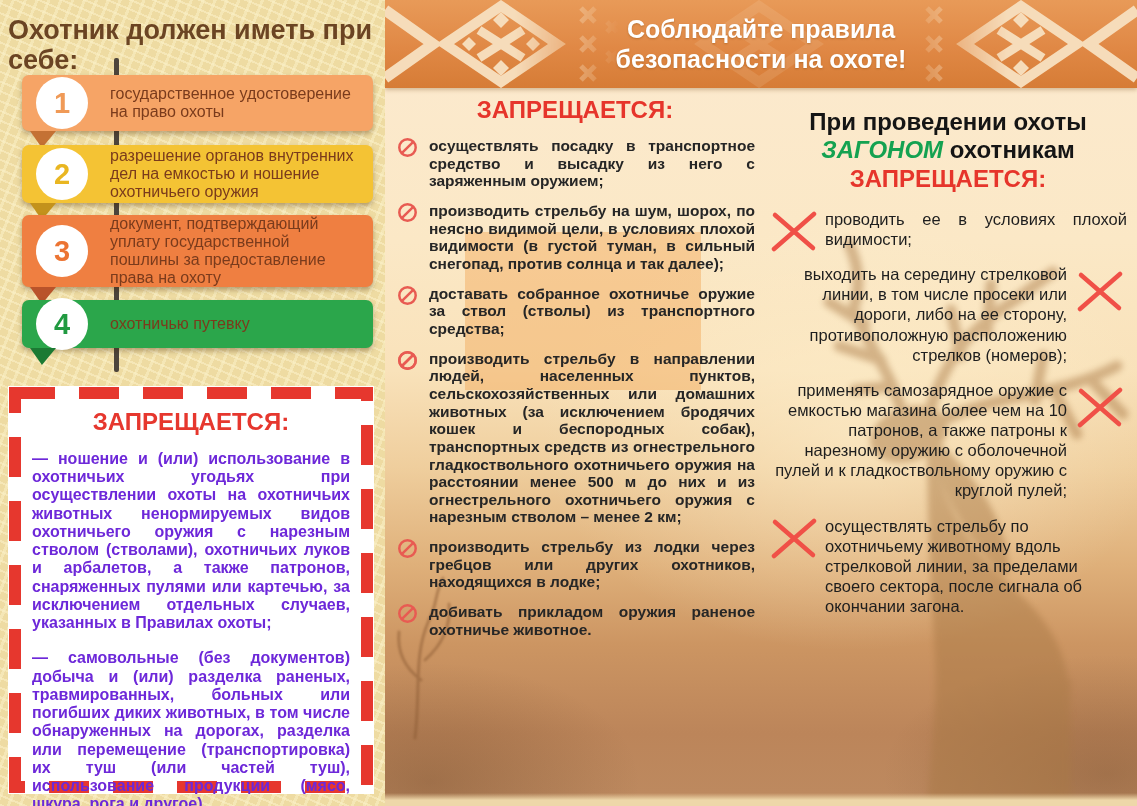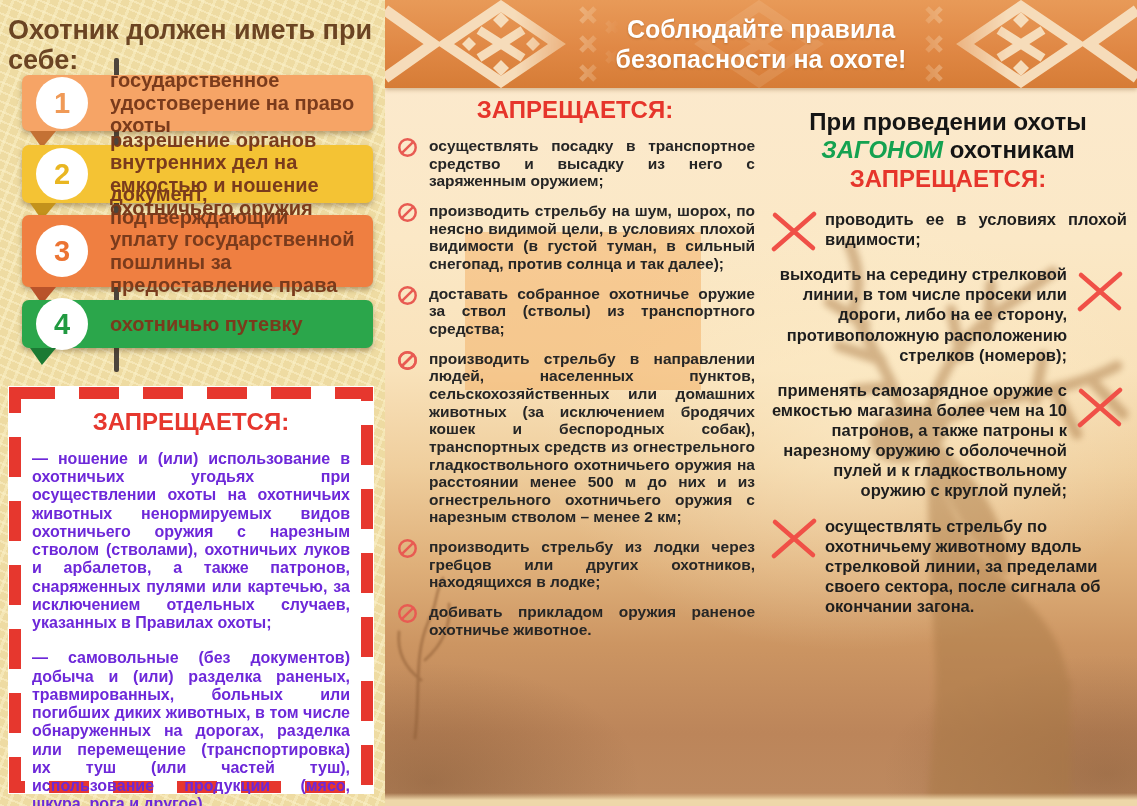--- a/index.html
+++ b/index.html
@@ -27,21 +27,21 @@
     display:flex;align-items:center;
   }
   .ribbon .num-circle{
     position:absolute;left:14px;top:50%;transform:translateY(-50%);
     width:52px;height:52px;border-radius:50%;background:#fff;
     display:flex;align-items:center;justify-content:center;
     font-size:29px;font-weight:bold;
   }
   .ribbon .rtext{
     margin-left:88px;margin-right:12px;
-    font-size:20px;font-weight:bold;line-height:1.13;color:#7a3b1c;
+    font-size:16px;font-weight:normal;line-height:1.13;color:#7a3b1c;
   }
   .ribbon .fold{position:absolute;left:8px;top:100%;width:26px;height:17px;clip-path:polygon(0 0,100% 0,46% 100%);}
   .ribbon1{top:75px;height:56px;background:#f6a466;}  .ribbon1 .num-circle{color:#f09a57;} .ribbon1 .fold{background:#c47134;}
   .ribbon2{top:145px;height:58px;background:#f4c334;} .ribbon2 .num-circle{color:#e9b621;} .ribbon2 .fold{background:#c3921c;}
   .ribbon3{top:215px;height:72px;background:#ef7f41;} .ribbon3 .num-circle{color:#ec7433;} .ribbon3 .fold{background:#b9532a;}
   .ribbon4{top:300px;height:48px;background:#2ba64b;} .ribbon4 .num-circle{color:#219a41;} .ribbon4 .fold{background:#1b7a33;}
   
   .forbidden-box{
     position:absolute;left:8px;top:386px;width:366px;height:408px;background:#ffffff;
   }
@@ -93,21 +93,21 @@
   .mid-item{
     position:relative;padding-left:34px;margin-bottom:12px;
     font-size:15.5px;font-weight:bold;line-height:1.14;color:#262626;text-align:justify;
   }
   .no-icon{position:absolute;left:2px;top:0px;width:21px;height:21px;}
   
   .right-col{position:absolute;left:384px;top:100px;width:358px;}
   .r-title{text-align:center;font-size:24px;font-weight:bold;line-height:1.18;color:#151515;margin:8px 0 16px 0;}
   .r-title .green-word{color:#14a251;font-style:italic;}
   .r-title .red-line{color:#e6352b;}
-  .r-item{position:relative;margin-bottom:15px;font-size:16.5px;font-weight:bold;line-height:1.22;color:#1e1e1e;}
+  .r-item{position:relative;margin-bottom:15px;font-size:16.5px;font-weight:normal;line-height:1.22;color:#1e1e1e;}
   .r-item.side-left{padding-left:56px;}
   .r-item.side-left .x-mark{position:absolute;left:0;top:1px;}
   .r-item.side-left.just{text-align:justify;}
   .r-item.side-right{padding-right:60px;text-align:right;}
   .r-item.side-right .x-mark{position:absolute;right:2px;top:6px;}
   .x-mark{width:50px;height:42px;}
 </style>
 </head>
 <body>
 

